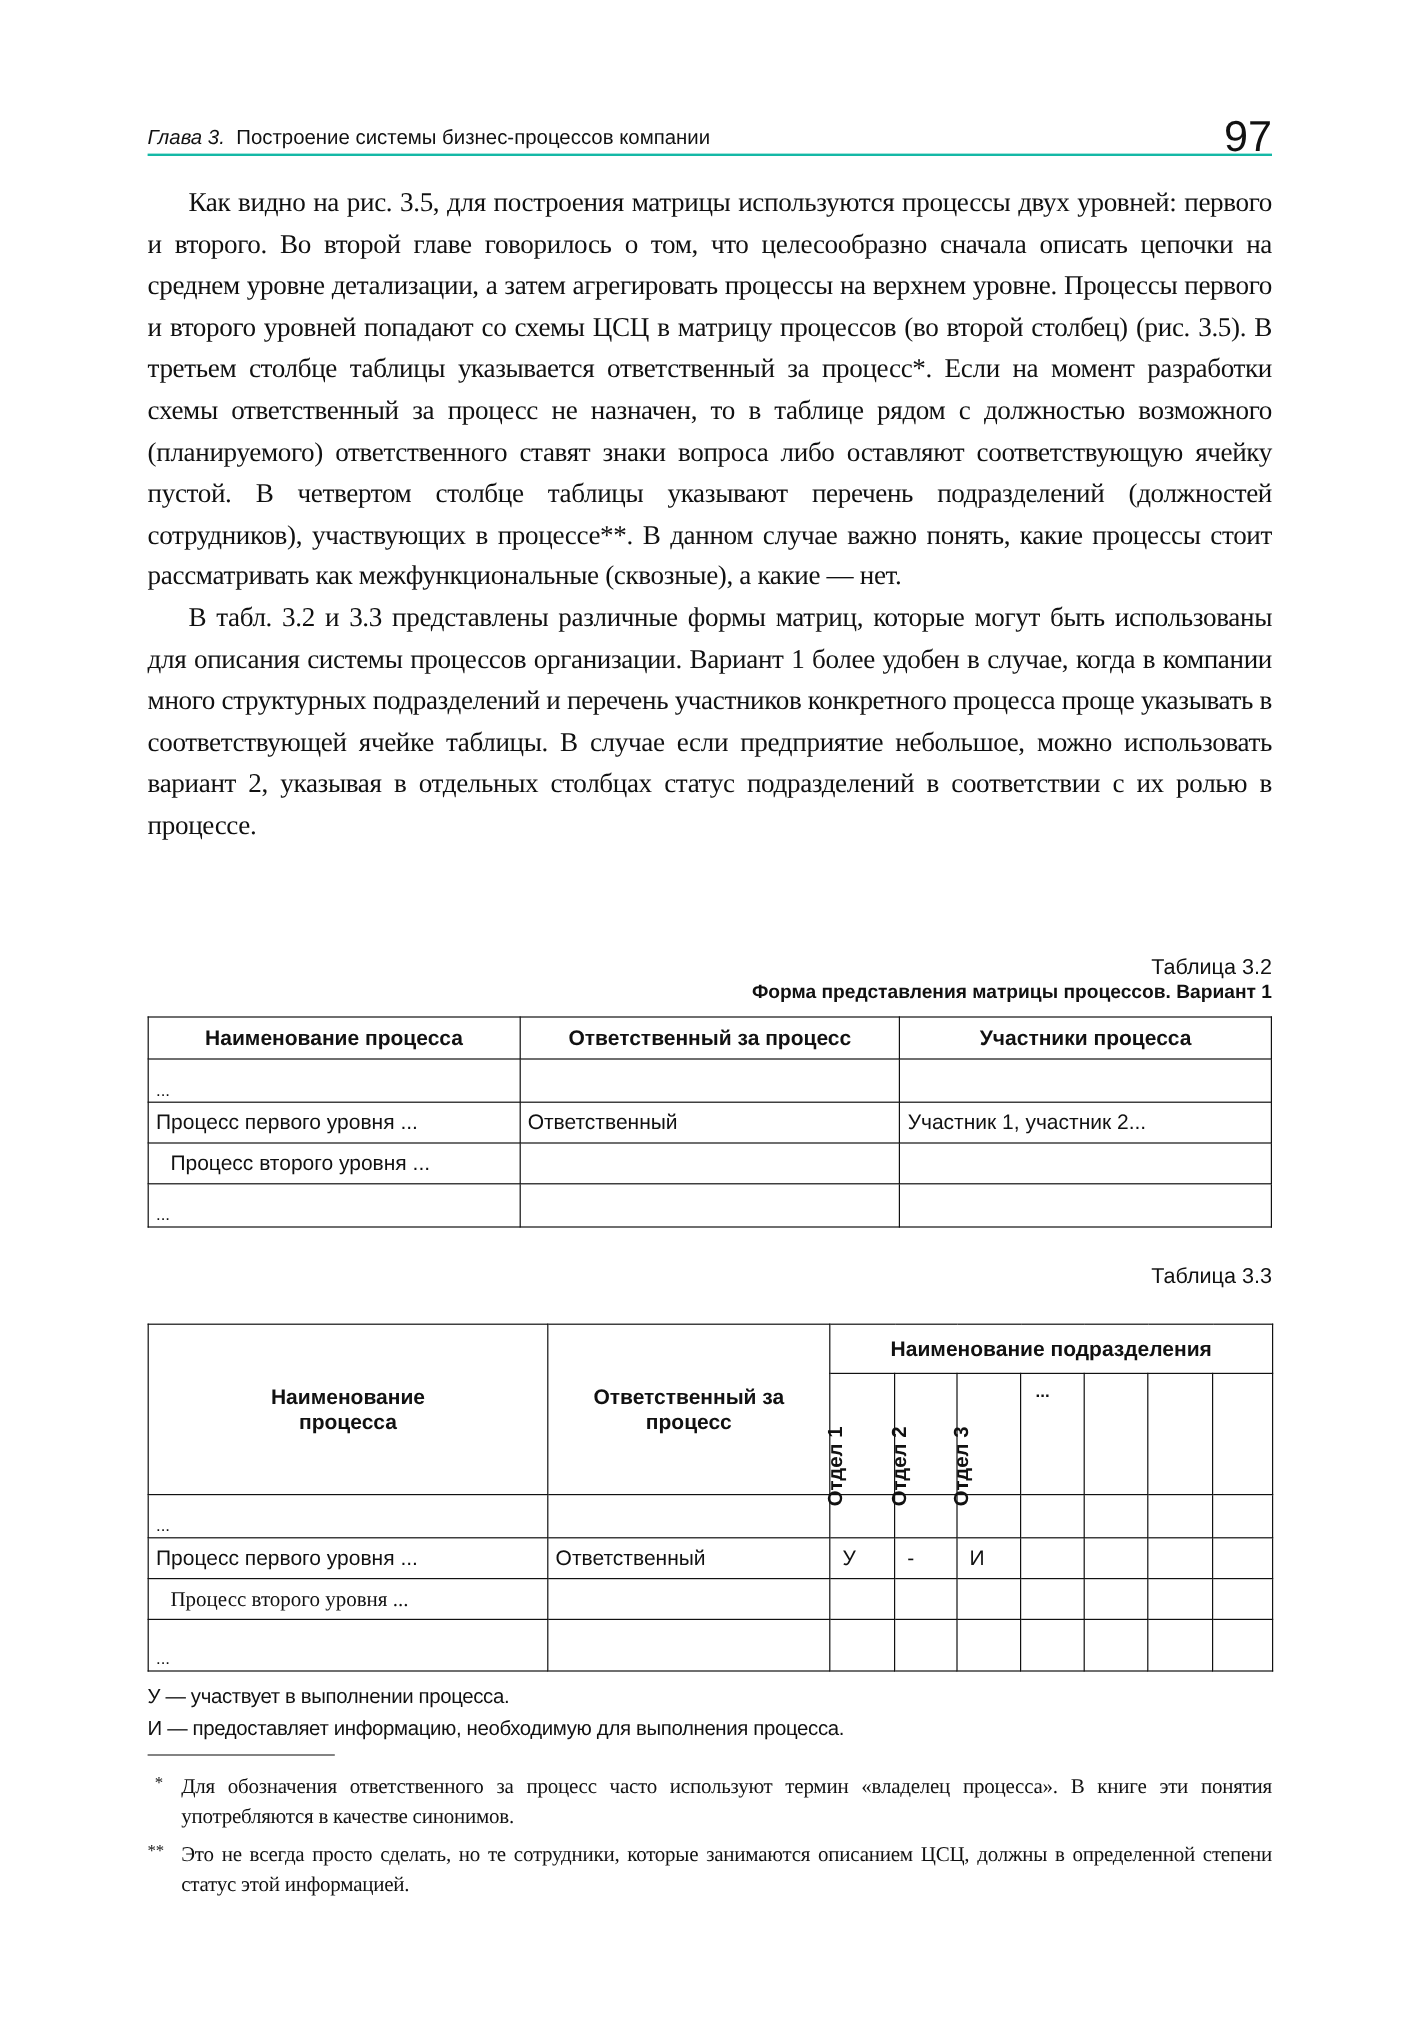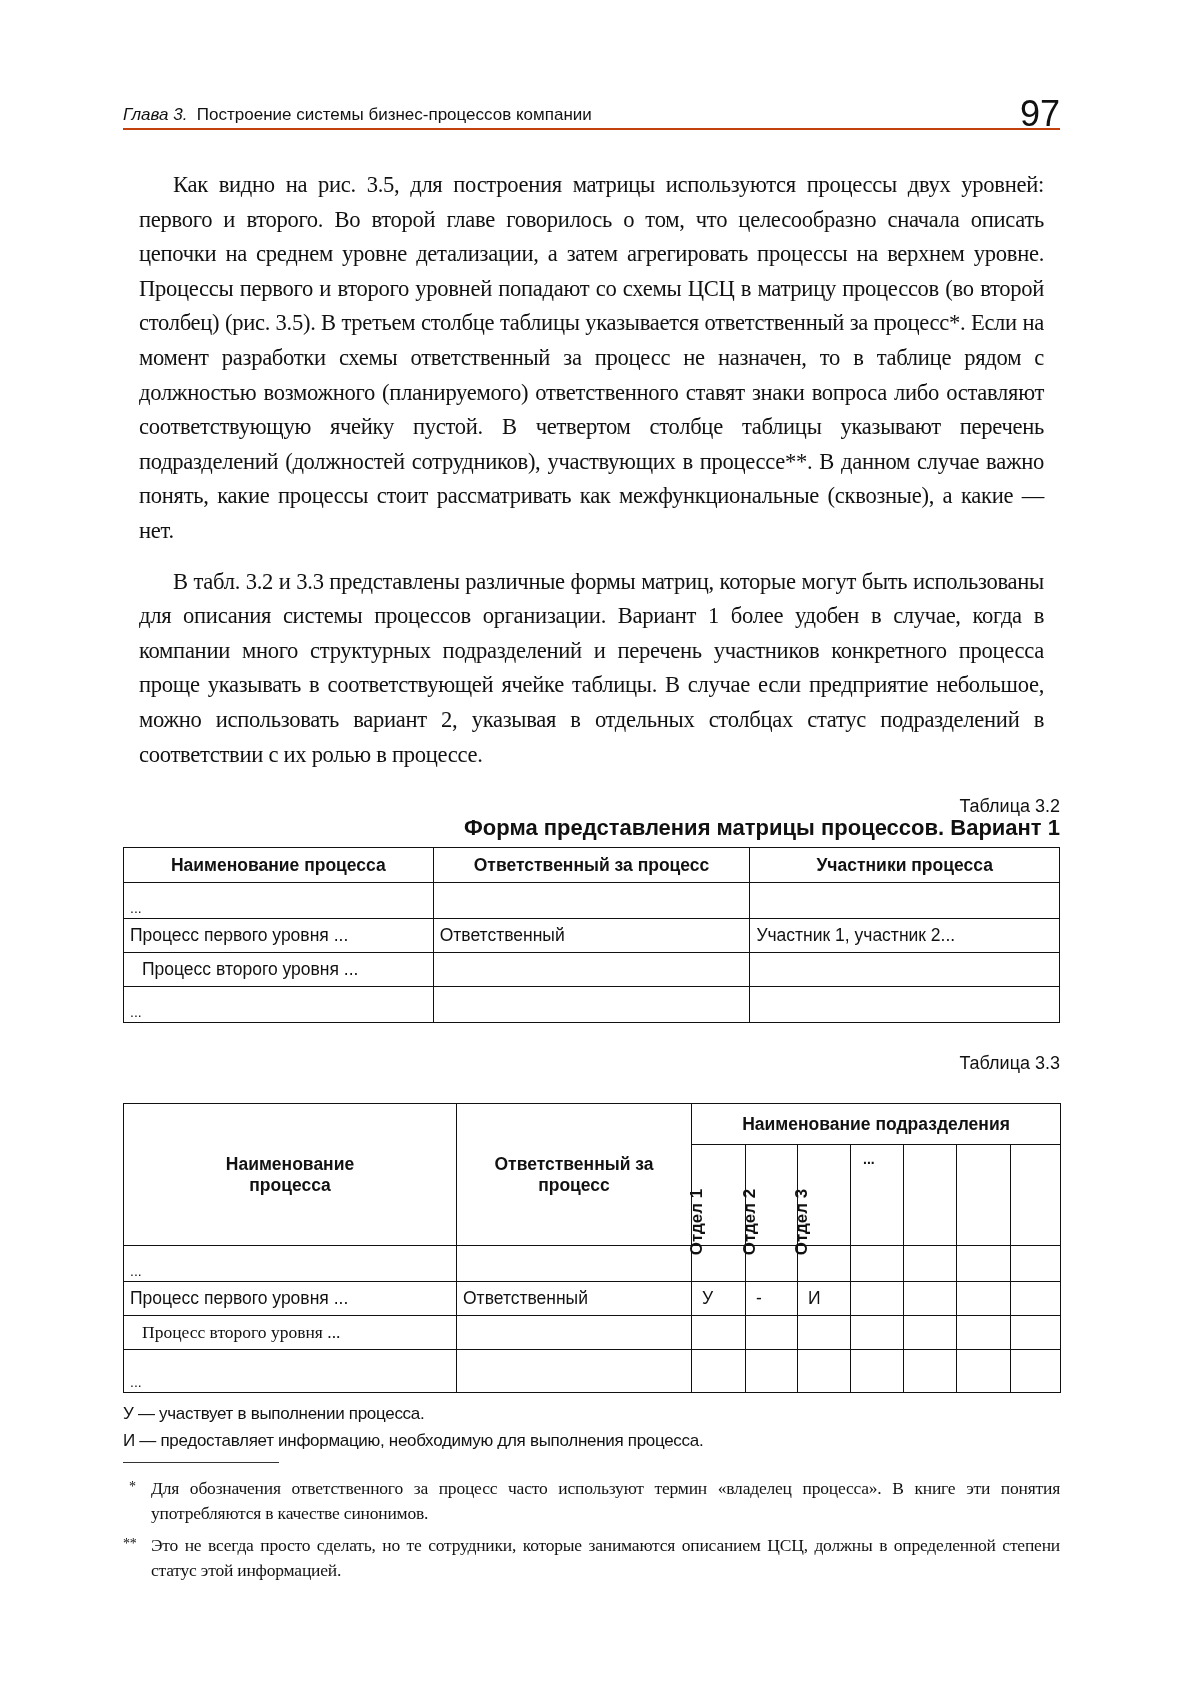--- a/index.html
+++ b/index.html
@@ -1,29 +1,29 @@
 <!DOCTYPE html>
 <html><head>
 <meta charset="utf-8">
 <style>
   html, body { margin: 0; padding: 0; background: #ffffff; }
   body { width: 1190px; height: 1684px; position: relative; overflow: hidden; color: #111; }
   .abs { position: absolute; }
 
-  .hdr { left: 123px; top: 101px; width: 937px; height: 27px; border-bottom: 2px solid #c2410c; }
+  .hdr { left: 123px; top: 101px; width: 937px; height: 27px; border-bottom: 2px solid #14b8a6; }
   .hdr-title { position: absolute; left: 0; bottom: 3px; font-family: "Liberation Sans", sans-serif; font-size: 17px; }
   .hdr-title .ch { font-style: italic; }
   .hdr-page { position: absolute; right: 0; bottom: 0px; font-family: "Liberation Sans", sans-serif; font-size: 36px; line-height: 28px; }
 
   .body { left: 123px; top: 152px; width: 937px; font-family: "Liberation Serif", serif; font-size: 22.6px; line-height: 34.6px; text-align: justify; letter-spacing: -0.3px; }
-  .body p { margin: 16px; text-indent: 34px; }
+  .body p { margin: 0; text-indent: 34px; }
 
   .tcap { right: 130px; text-align: right; font-family: "Liberation Sans", sans-serif; }
   .tcap .num { font-size: 18px; line-height: 22px; text-align: right; }
-  .tcap .ttl { font-size: 22px; line-height: 22px; font-weight: bold; }
+  .tcap .ttl { font-size: 16px; line-height: 22px; font-weight: bold; }
 
   table { border-collapse: collapse; font-family: "Liberation Sans", sans-serif; font-size: 17.5px; }
   td, th { border: 1.6px solid #111; padding: 0 6px; vertical-align: middle; }
   th { font-weight: bold; text-align: center; }
 
   #t32 { left: 123px; top: 847px; width: 937px; }
   #t32 th { height: 34px; }
   #t32 td { height: 33px; }
   #t32 td.dots { vertical-align: bottom; padding-bottom: 2px; font-size: 14px; }
   .indent { padding-left: 18px !important; }

